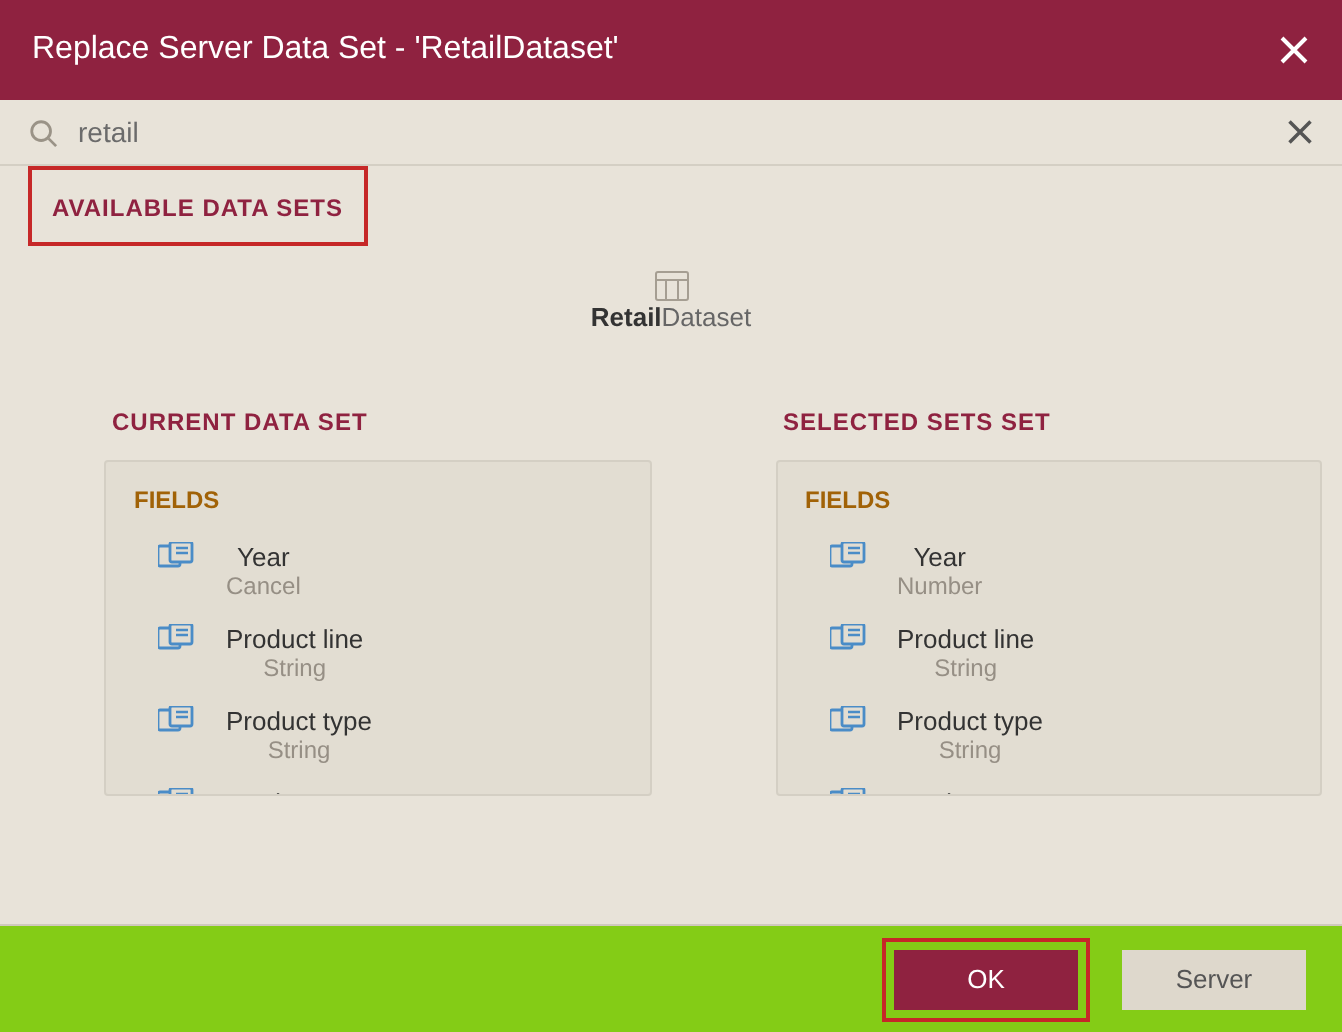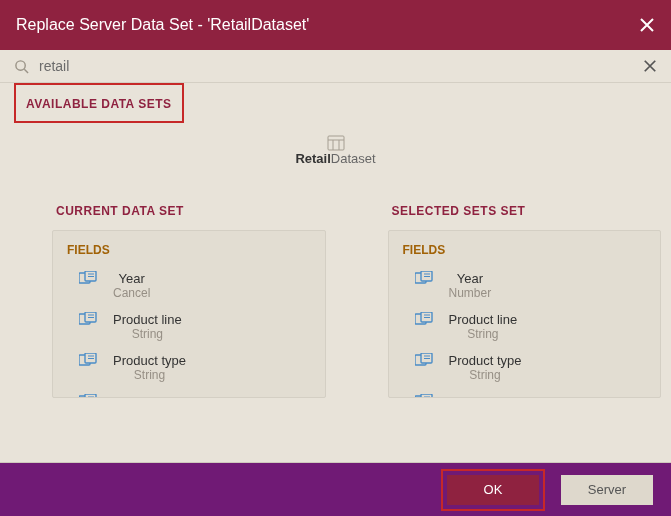--- a/index.html
+++ b/index.html
@@ -101,21 +101,21 @@
     padding: 4px 14px 8px 26px;
     text-align: center;
   }
   .field-text .fname { font-size: 13px; color: #333; }
   .field-text .ftype { font-size: 12px; color: #968f85; }
   .footer {
     position: absolute;
     bottom: 0;
     left: 0;
     right: 0;
-    background: #701a75;
+    background: #84cc16;
     height: 54px;
     display: flex;
     align-items: center;
     justify-content: flex-end;
     gap: 16px;
     padding: 0 18px;
     border-top: 1px solid #cfc9bd;
   }
   .btn {
     min-width: 92px;

